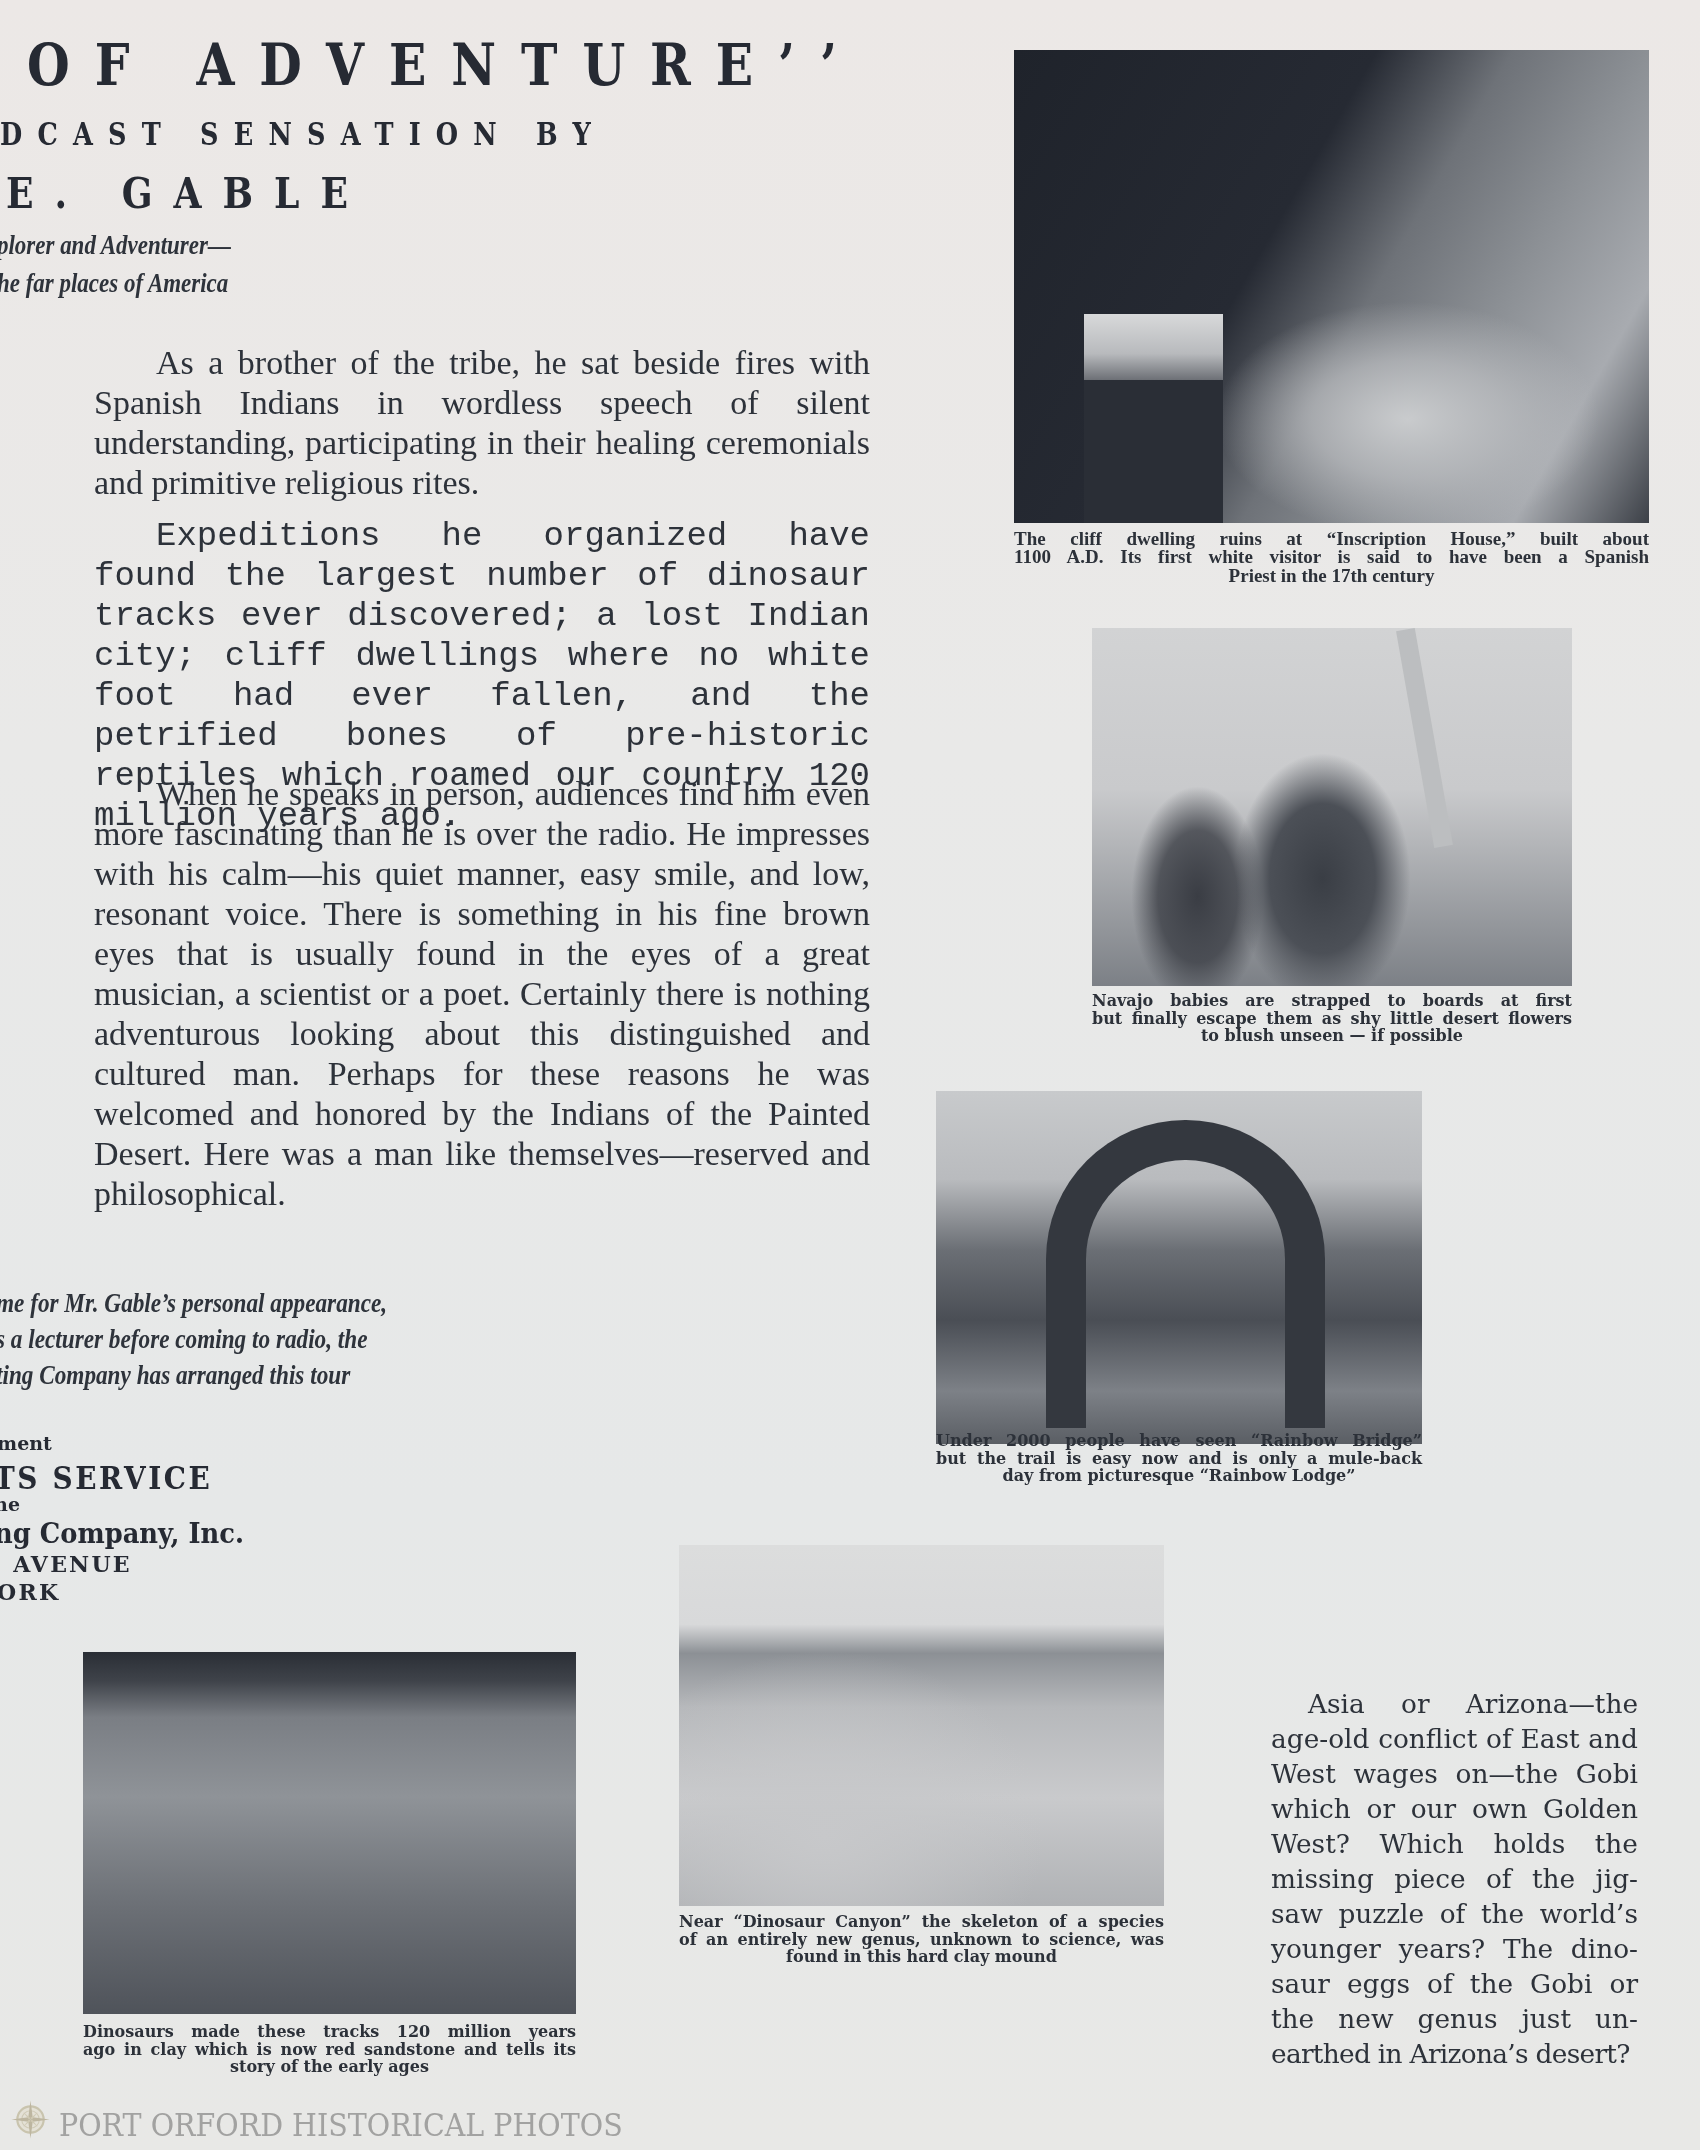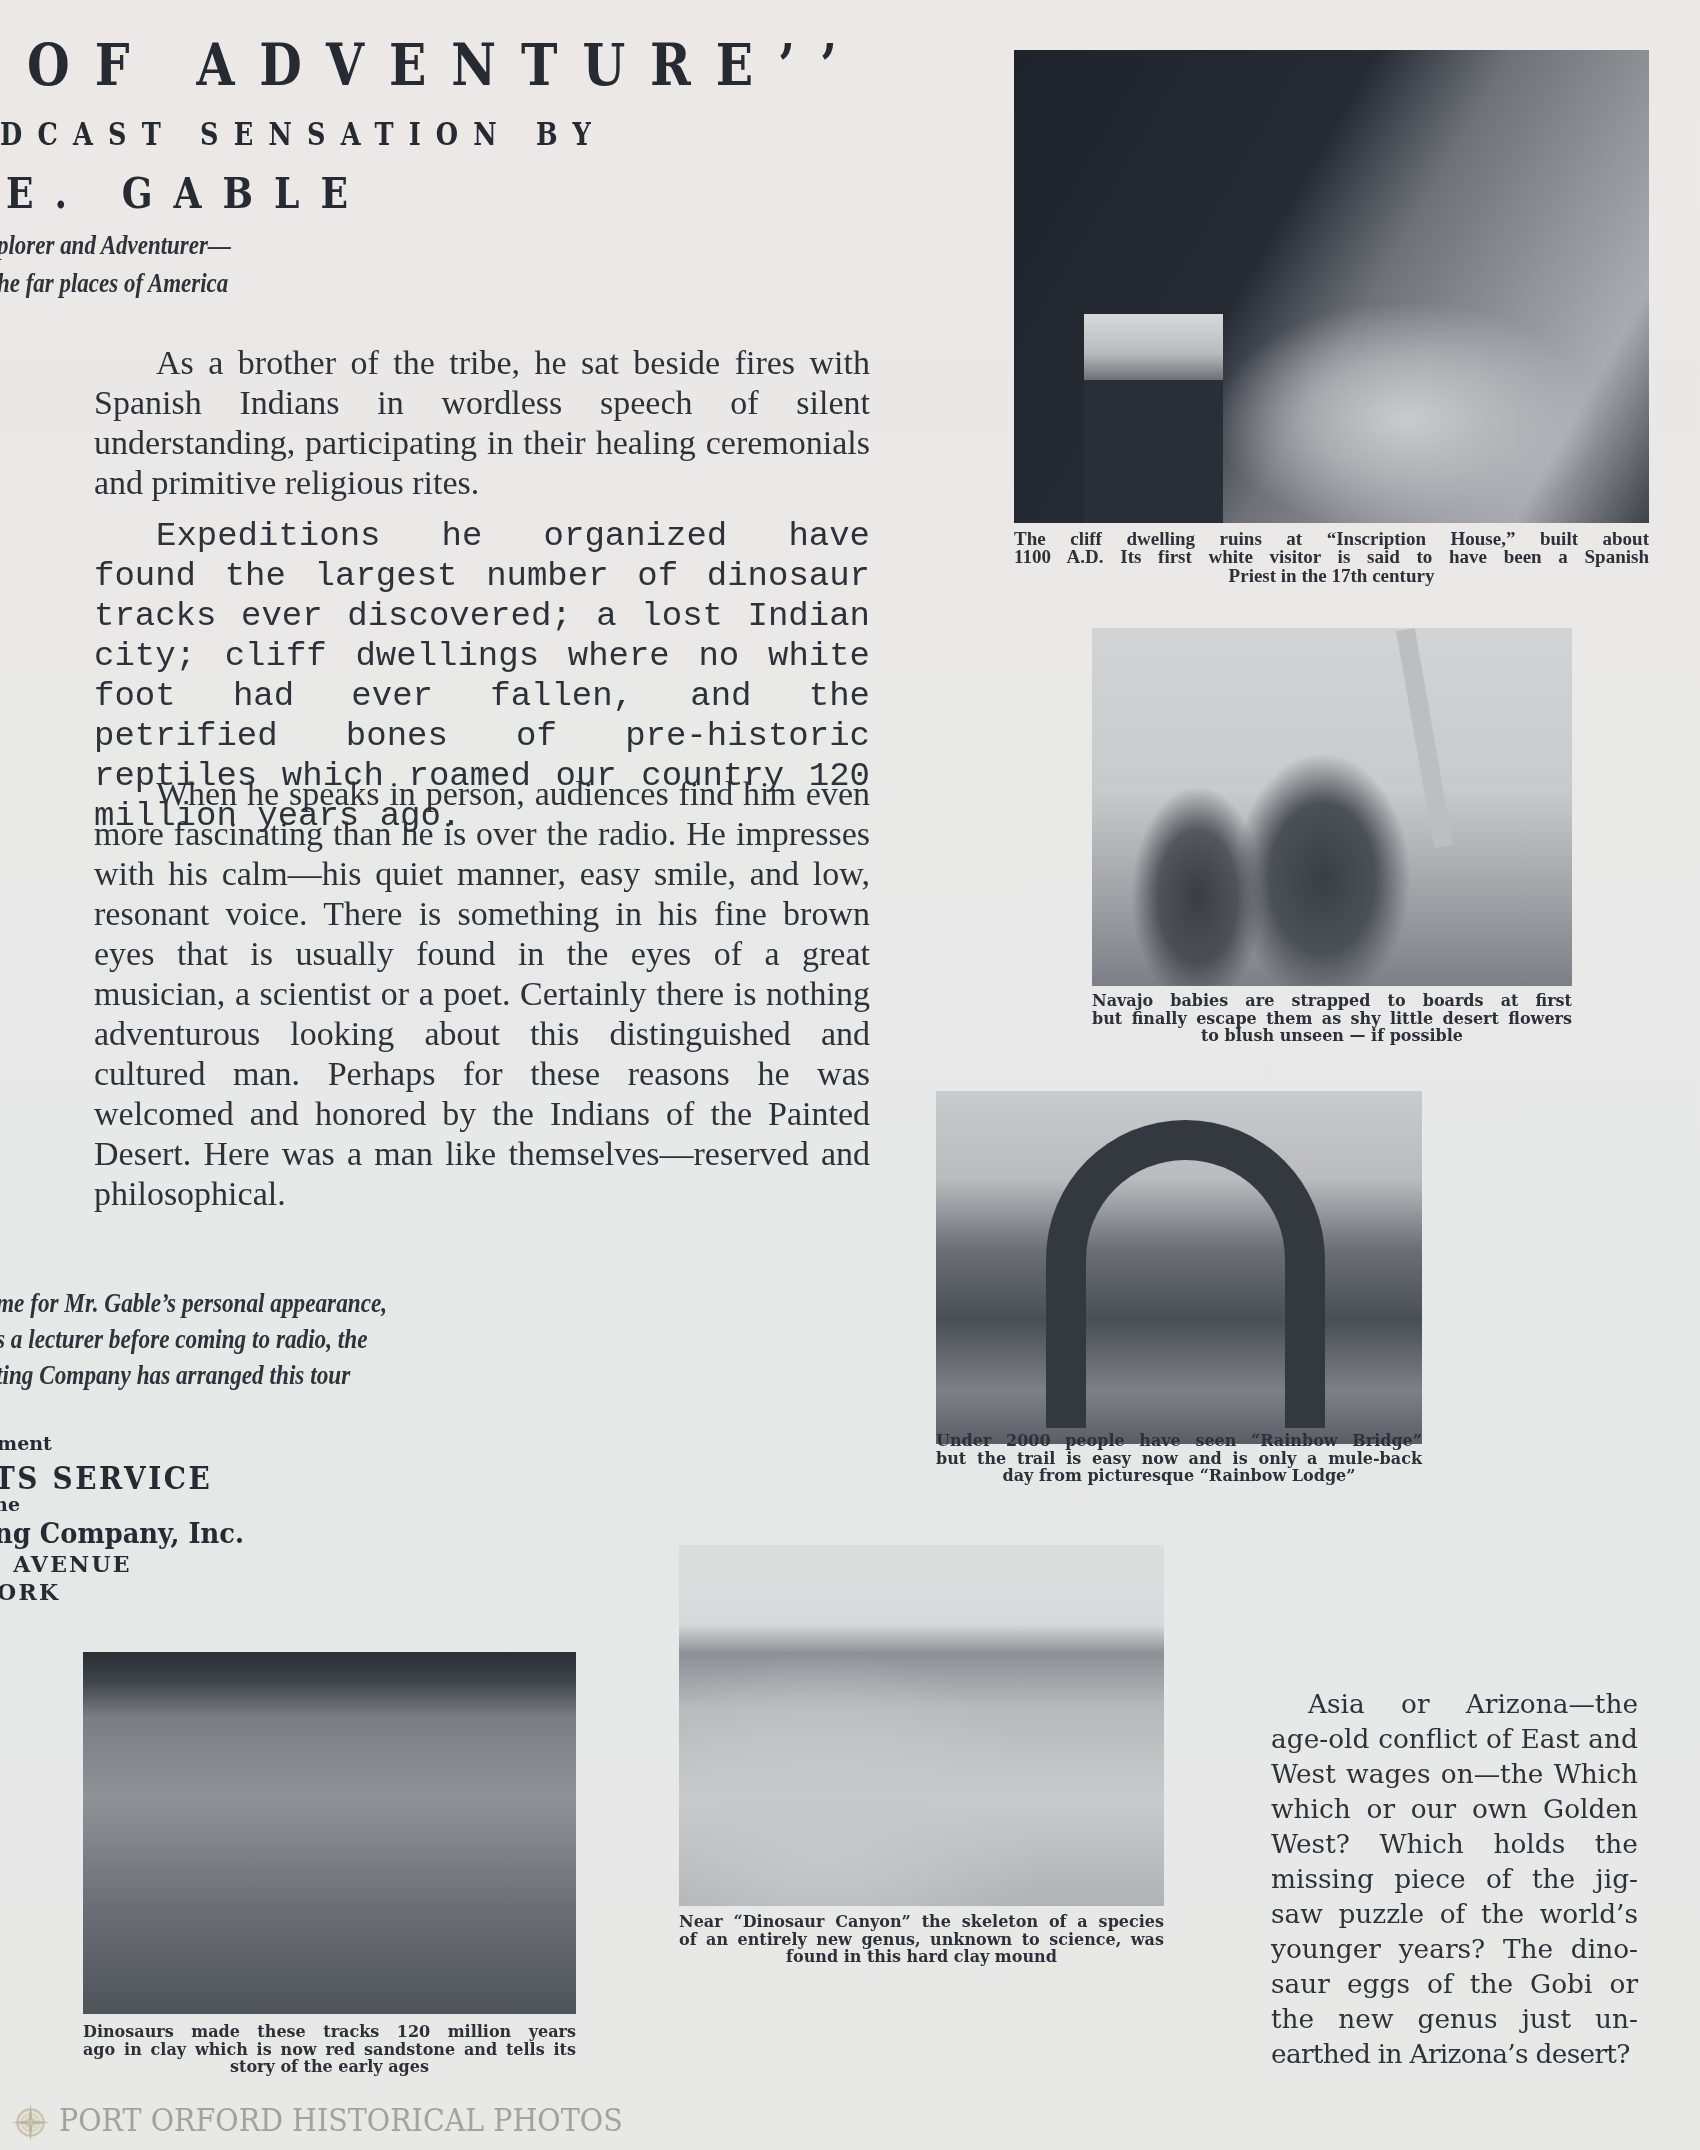--- a/index.html
+++ b/index.html
@@ -84,21 +84,21 @@
   .just { text-align: justify; text-align-last: justify; }
 
   
   .side { position: absolute; left: 1271px; top: 1686px; width: 367px; font-family: "DejaVu Serif", serif;
           font-size: 26.4px; line-height: 35px; color: #2d323a; }
   .side .ln { display: block; white-space: nowrap; text-align: justify; text-align-last: justify; }
   .side .ln.first { padding-left: 37px; }
   .side .ln.last { text-align-last: left; letter-spacing: -0.7px; }
 
   
-  .wm { position: absolute; left: 10.3px; top: 2102px; height: 41px; display: flex; align-items: flex-start; }
+  .wm { position: absolute; left: 10.3px; top: 2102px; height: 41px; display: flex; align-items: flex-end; }
   .wm-text { font-family: "DejaVu Serif", serif; font-size: 31px; color: #a2a2a1; letter-spacing: 0px; margin-left: 7.3px;
              transform: scaleX(0.92); transform-origin: left center; }
 </style>
 </head>
 <body>
 
 <div class="abs h1">OF ADVENTURE’’</div>
 <div class="abs h2">DCAST SENSATION BY</div>
 <div class="abs h3">E. GABLE</div>
 <div class="abs ital it1">plorer and Adventurer—</div>
@@ -163,21 +163,21 @@
 <div class="photo ph-tracks" title="Dinosaur tracks in red sandstone"></div>
 <div class="caption cap-tracks">
   <span class="cap-line just">Dinosaurs made these tracks 120 million years</span>
   <span class="cap-line just">ago in clay which is now red sandstone and tells its</span>
   <span class="cap-line">story of the early ages</span>
 </div>
 
 <div class="side">
   <span class="ln first">Asia or Arizona—the</span>
   <span class="ln">age-old conflict of East and</span>
-  <span class="ln">West wages on—the Which</span>
+  <span class="ln">West wages on—the Gobi</span>
   <span class="ln">which or our own Golden</span>
   <span class="ln">West?  Which holds the</span>
   <span class="ln">missing piece of the jig-</span>
   <span class="ln">saw puzzle of the world’s</span>
   <span class="ln">younger years?  The dino-</span>
   <span class="ln">saur eggs of the Gobi or</span>
   <span class="ln">the new genus just un-</span>
   <span class="ln last">earthed in Arizona’s desert?</span>
 </div>
 

